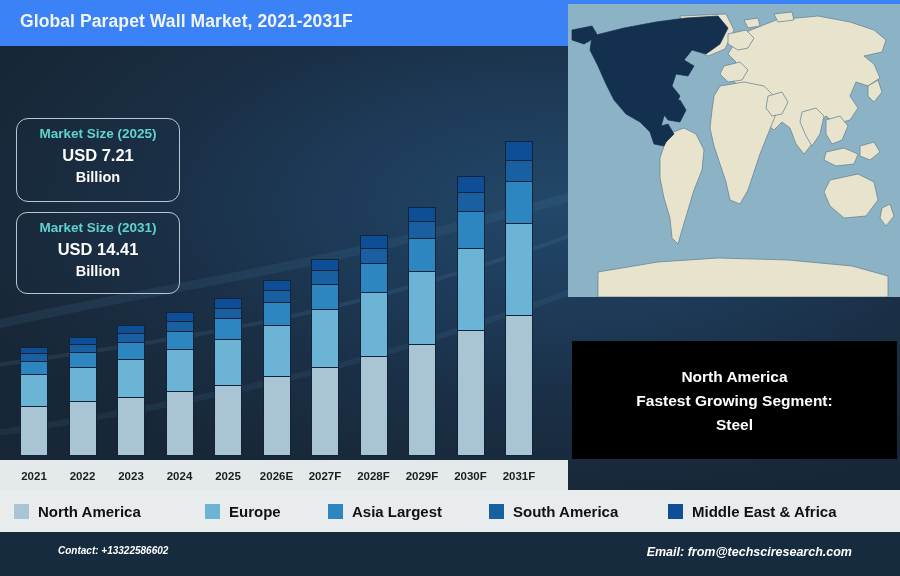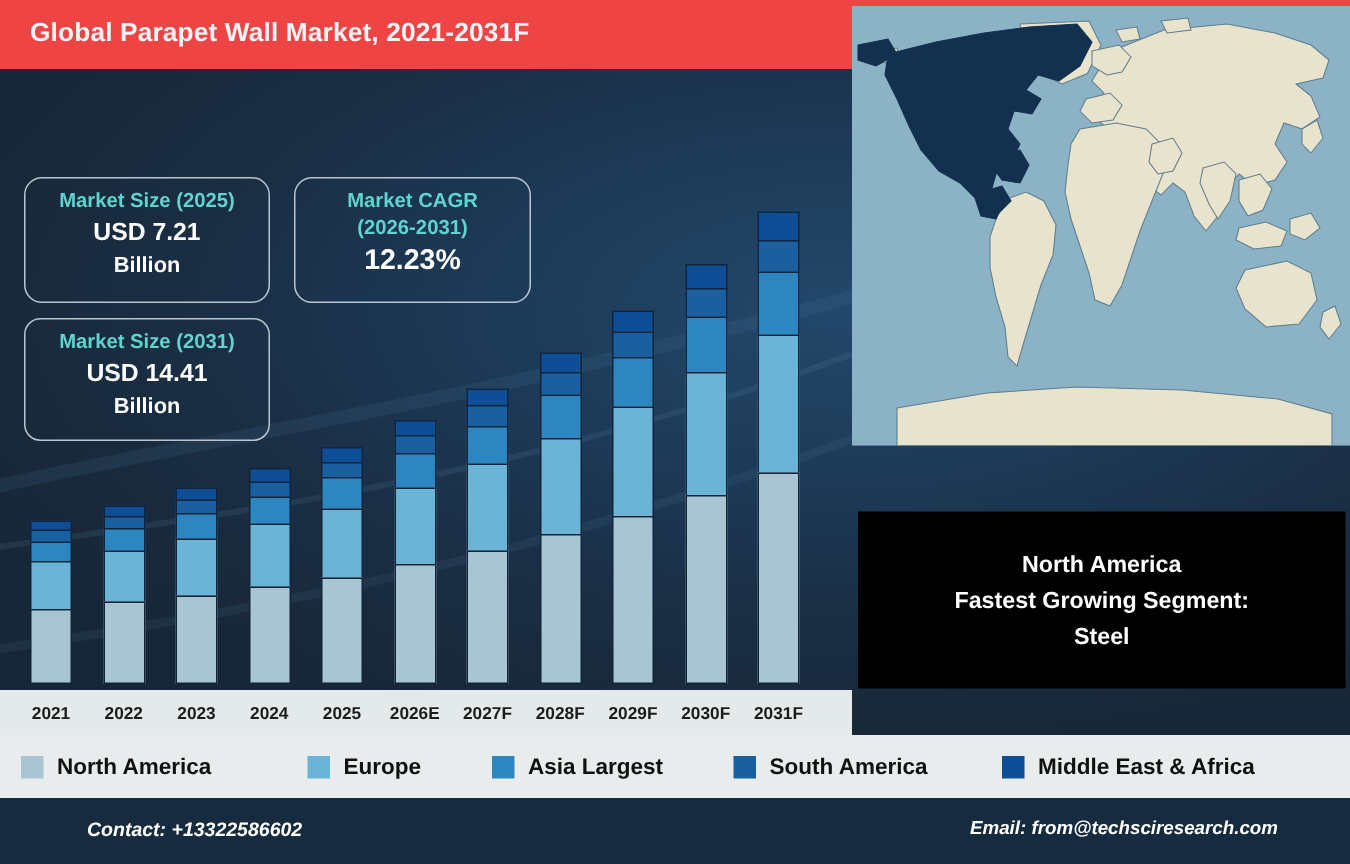--- a/index.html
+++ b/index.html
@@ -8,21 +8,21 @@
     font-family: "Liberation Sans", sans-serif;
     background: #e8ecec;
     overflow: hidden;
     position: relative;
   }
   #root { position: relative; width: 900px; height: 576px; }
 
   
   .header {
     position: absolute; left: 0; top: 0; width: 900px; height: 46px;
-    background: #ef4444;
+    background: #3b82f6;
   }
   .header-title {
     position: absolute; left: 20px; top: 11px;
     font-size: 17.5px; font-weight: bold; color: #f2f5f7;
     letter-spacing: .1px;
   }
   .logo {
     position: absolute; right: 8px; top: 2px; width: 178px; height: 42px;
   }
   .logo svg { display:block; }
@@ -125,21 +125,21 @@
     font-size: 15px; font-weight: bold; color: #111111; white-space: nowrap;
   }
 
   
   .footer {
     position: absolute; left: 0; top: 532px; width: 900px; height: 44px;
     background: #162b3d;
   }
   .footer-left {
     position: absolute; left: 58px; top: 13px;
-    font-size: 13px; font-style: italic; font-weight: bold; color: #ffffff;
+    font-size: 10px; font-style: italic; font-weight: bold; color: #ffffff;
   }
   .footer-right {
     position: absolute; right: 48px; top: 13px;
     font-size: 12.5px; font-style: italic; font-weight: bold; color: #ffffff;
   }
 </style>
 </head>
 <body>
 
 <div id="root">
@@ -261,25 +261,20 @@
           <div class="xtick" style="left: 491px;">2031F</div>
         </div>
     </div>
 
     <div class="statbox" id="box-size-2025">
       <span class="stat-label">Market Size (2025)</span>
       <span class="stat-value">USD 7.21</span>
       <span class="stat-unit">Billion</span>
     </div>
 
-    <div class="statbox" id="box-cagr">
-      <span class="stat-label">Market CAGR</span>
-      <span class="stat-sub">(2026-2031)</span>
-      <span class="stat-value big">12.23%</span>
-    </div>
 
     <div class="statbox" id="box-size-2031">
       <span class="stat-label">Market Size (2031)</span>
       <span class="stat-value">USD 14.41</span>
       <span class="stat-unit">Billion</span>
     </div>
   </div>
 
   <div class="map-panel">
     <svg viewBox="0 0 332 293" xmlns="http://www.w3.org/2000/svg">

